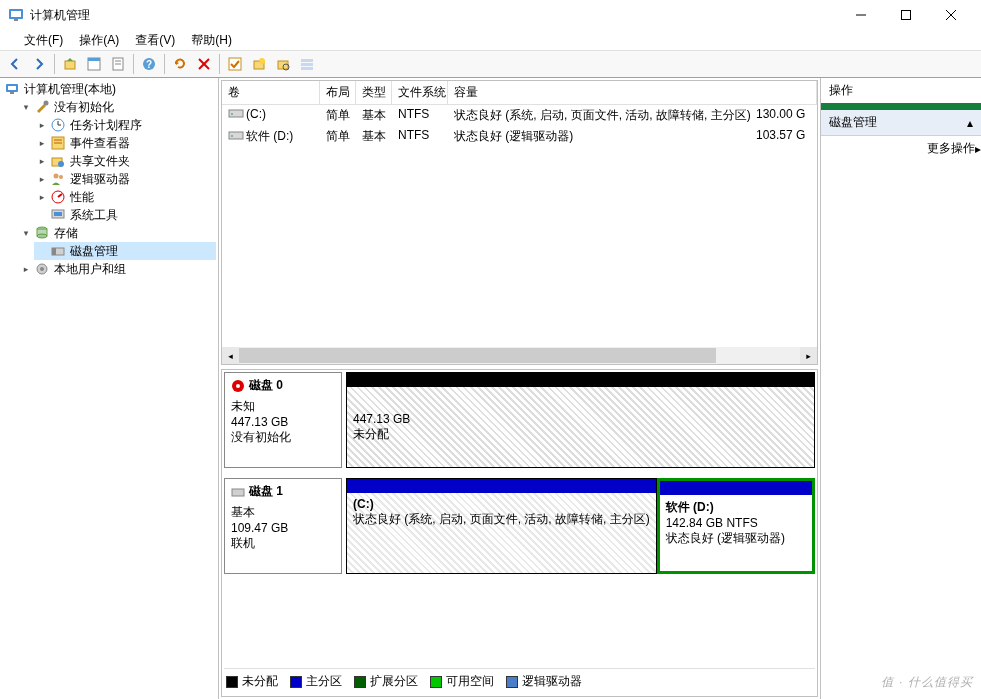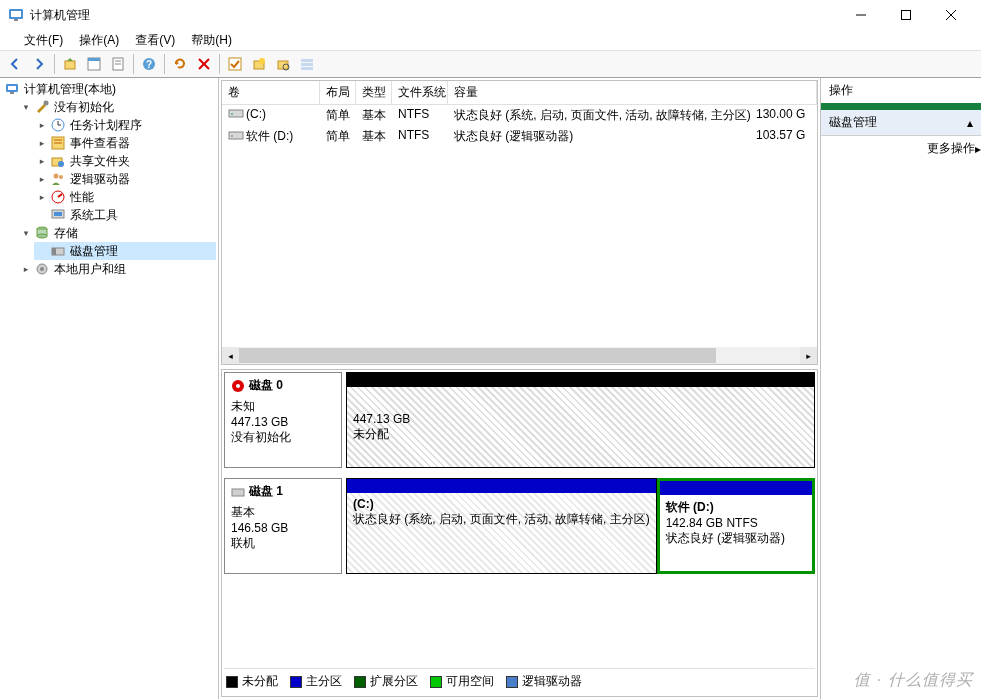--- a/index.html
+++ b/index.html
@@ -70,21 +70,21 @@
 .legend { margin-top: auto; display: flex; align-items: center; gap: 12px; padding: 4px 2px; border-top: 1px solid #e0e0e0; }
 .legend .litem { display: flex; align-items: center; gap: 4px; }
 .legend .swatch { width: 12px; height: 12px; border: 1px solid #333; }
 
 
 .actions-pane .ahead { padding: 4px 8px; border-bottom: 7px solid #15803d; }
 .actions-pane .asection { background: #e8eef8; padding: 4px 8px; display: flex; justify-content: space-between; align-items: center; border-bottom: 1px solid #d0d0d0; }
 .actions-pane .aitem { padding: 4px 0 4px 20px; display: flex; justify-content: flex-end; align-items: center; cursor: default; }
 
 
-.watermark { position: absolute; right: 8px; bottom: 8px; font-size: 16px; color: rgba(120,120,120,0.6); font-style: italic; letter-spacing: 1px; pointer-events: none; }
+.watermark { position: absolute; right: 8px; bottom: 8px; font-size: 12px; color: rgba(120,120,120,0.6); font-style: italic; letter-spacing: 1px; pointer-events: none; }
 </style>
 </head>
 <body>
 
 <div class="titlebar">
   <span class="icon">
     <svg viewBox="0 0 16 16">
         <rect x="1" y="2" width="14" height="10" fill="#4a90d9" rx="1"></rect>
         <rect x="3" y="4" width="10" height="6" fill="#fff"></rect>
         <rect x="6" y="12" width="4" height="2" fill="#888"></rect>
@@ -421,21 +421,21 @@
         <div class="disk-info">
           <div class="dhead">
               <span class="dicon">
                 <svg width="14" height="14">
                   <rect x="1" y="4" width="12" height="7" fill="#d0d0d0" stroke="#888"></rect>
                 </svg>
               </span>
               <span>磁盘 1</span>
             </div>
           <div>基本</div>
-          <div>146.58 GB</div>
+          <div>109.47 GB</div>
           <div>联机</div>
         </div>
         <div class="disk-parts">
           <div class="part primary" style="flex:120">
             <div class="phead"></div>
             <div class="pbody">
               <div style="font-weight:bold">(C:)</div>
               <div>状态良好 (系统, 启动, 页面文件, 活动, 故障转储, 主分区)</div>
             </div>
           </div>

